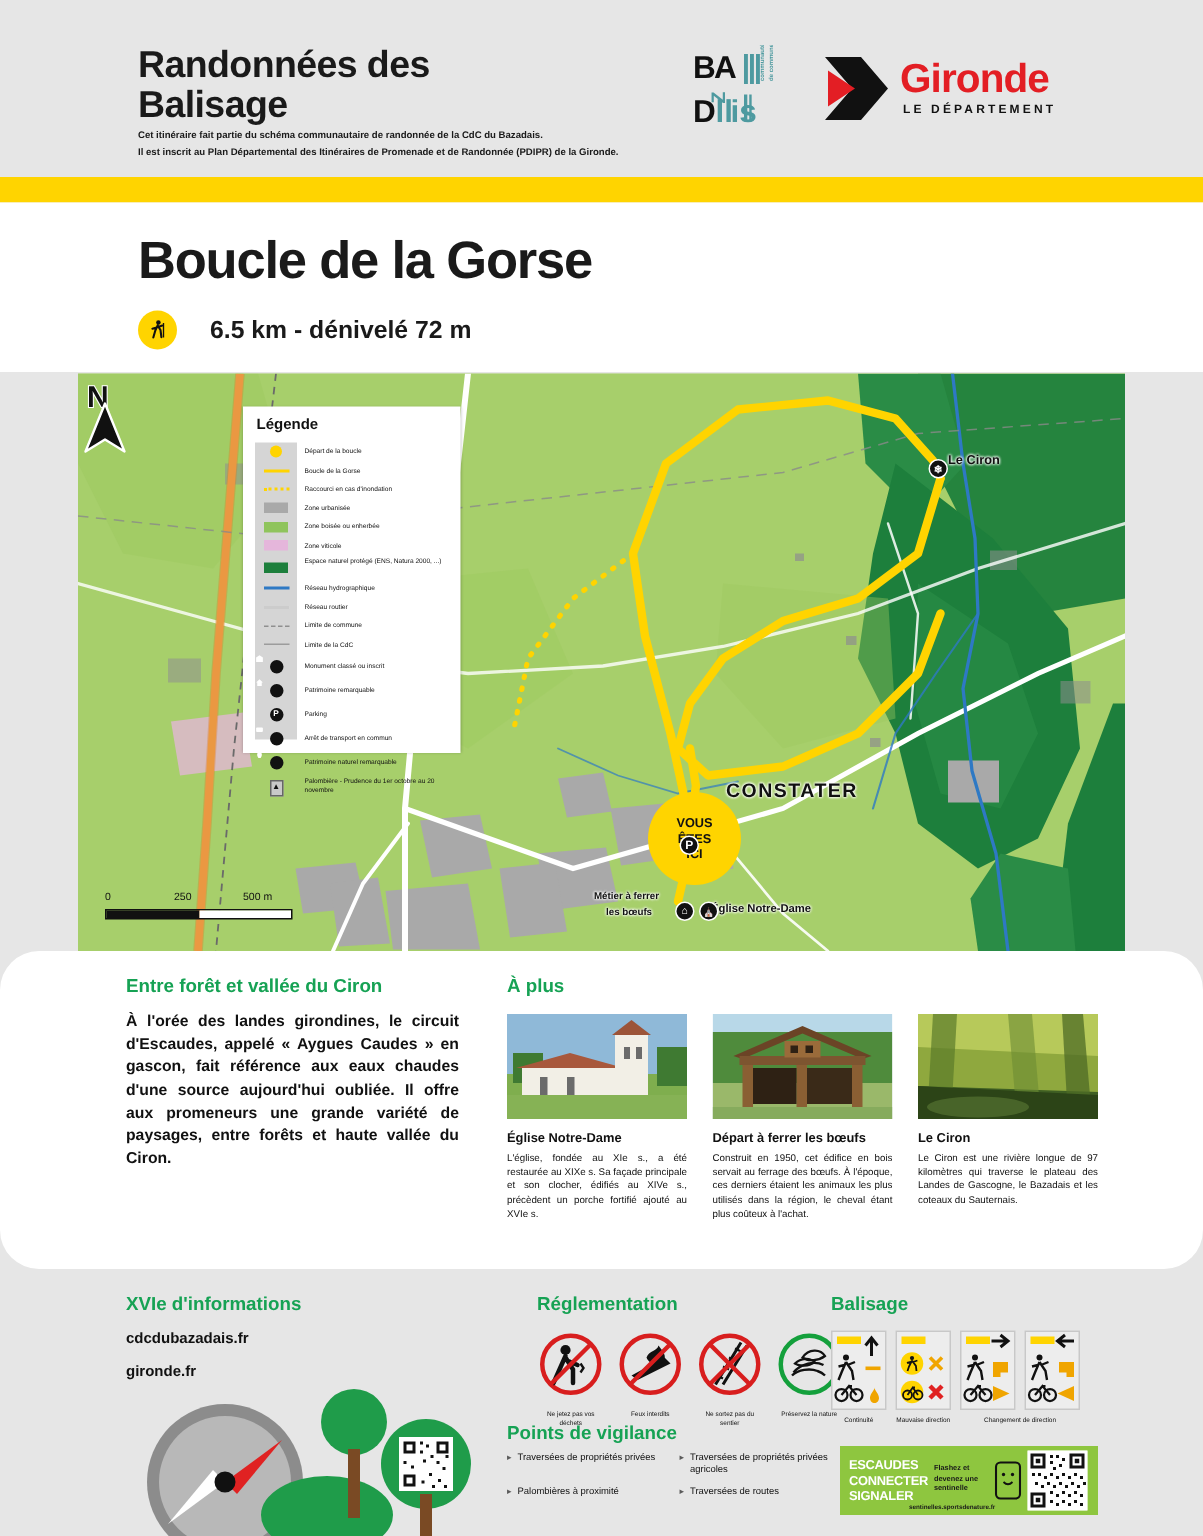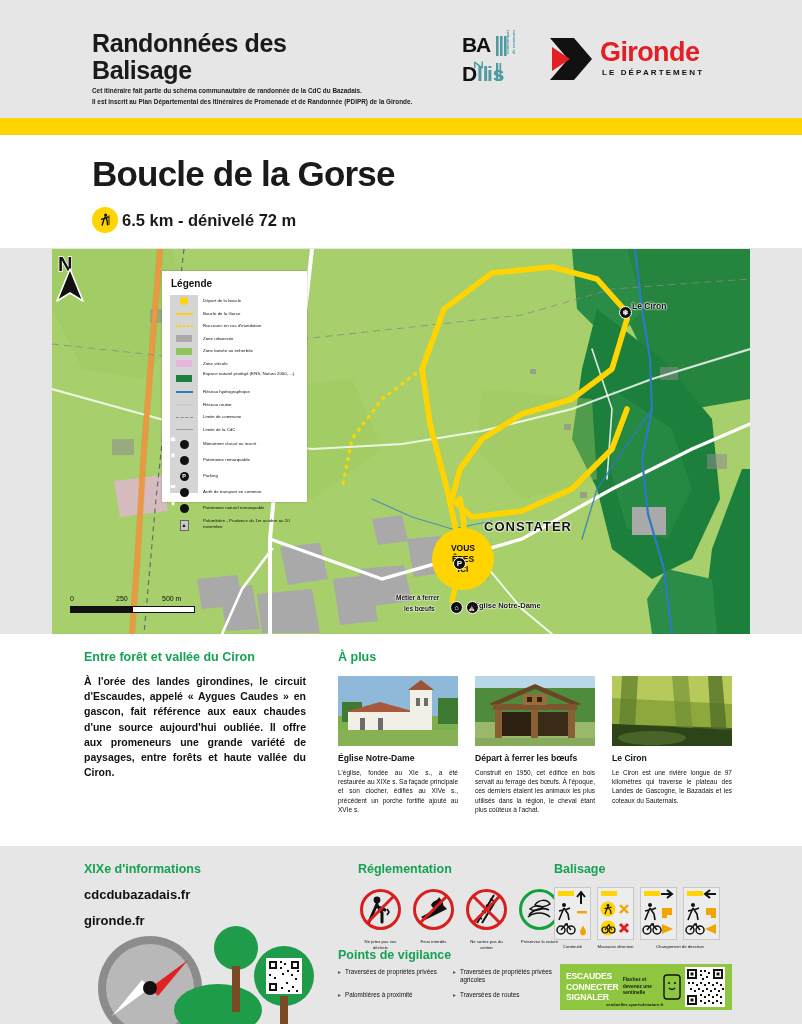--- a/index.html
+++ b/index.html
@@ -22,21 +22,21 @@
   .logo-gironde { position:absolute; left:548px; top:36px; width:170px; height:46px; }
   .gironde-chevron { position:absolute; left:0; top:0; width:46px; height:46px; }
   .gironde-word { position:absolute; left:52px; top:0px; font-size:27px; font-weight:bold; color:#e31e24; letter-spacing:-0.6px; line-height:32px;}
   .gironde-dept { position:absolute; left:54px; top:32px; font-size:8px; font-weight:bold; color:#111; letter-spacing:2.1px; }
 
   .yellow-bar { position:absolute; left:0; top:118px; width:802px; height:17px; background:#ffd400; }
 
   
   .title-block { position:absolute; left:0; top:135px; width:802px; height:113px; background:#fff; }
   .route-title { position:absolute; left:92px; top:19px; font-size:35px; font-weight:bold; letter-spacing:-0.8px; }
-  .route-meta { position:absolute; left:92px; top:72px; display:flex; align-items:center; gap:4px; }
+  .route-meta { position:absolute; left:92px; top:72px; display:flex; align-items:center; gap:22px; }
   .hiker-badge { width:26px; height:26px; border-radius:50%; background:#ffd400; display:flex; align-items:center; justify-content:center; }
   .route-dist { font-size:16.5px; font-weight:bold; }
 
   
   .map { position:absolute; left:52px; top:249px; width:698px; height:385px; background:#a7cf6b; overflow:hidden; }
   .map svg { position:absolute; left:0; top:0; }
 
   .legend { position:absolute; left:110px; top:22px; width:145px; height:231px; background:#ffffff; box-shadow:0 0 2px rgba(0,0,0,.25); }
   .legend-title { position:absolute; left:9px; top:7px; font-size:10px; font-weight:bold; color:#111; }
   .legend-strip { position:absolute; left:8px; top:24px; width:28px; height:198px; background:#d5d5d5; }
@@ -58,36 +58,36 @@
   .scale-nums { position:relative; height:11px; font-size:7px; color:#111; }
   .scale-nums span { position:absolute; top:0; }
   .scale-bar-g { display:flex; height:7px; border:0.8px solid #111; }
   .scale-bar-g i { display:block; height:100%; }
 
   .maplabel { position:absolute; font-weight:bold; color:#111; text-shadow:0 0 2px #fff,0 0 2px #fff,0 0 2px #fff; }
   .vousetesici { position:absolute; left:380px; top:279px; width:62px; height:62px; border-radius:50%; background:#ffd400; color:#111; font-size:8.5px; font-weight:bold; display:flex; flex-direction:column; align-items:center; justify-content:center; line-height:1.25; }
   .mpin { position:absolute; width:13px; height:13px; border-radius:50%; background:#111; color:#fff; font-size:8px; font-weight:bold; display:flex; align-items:center; justify-content:center; border:1.2px solid #fff; }
 
   
-  .info { position:absolute; left:0; top:634px; width:802px; height:212px; background:#fff; }
+  .info { position:absolute; left:0; top:634px; width:802px; height:212px; background:#fff;border-radius:26px; }
   .col-left { position:absolute; left:84px; top:16px; width:222px; }
   .h-green { color:#16a254; font-weight:bold; font-size:12.5px; }
   .body-text { margin-top:10px; font-size:10.5px; line-height:1.45; font-weight:bold; text-align:justify; color:#111; }
 
   .col-right { position:absolute; left:338px; top:16px; width:396px; }
   .cards { display:flex; gap:17px; margin-top:12px; }
   .card { width:120px; }
   .card-img { width:120px; height:70px; overflow:hidden; position:relative; }
   .card-title { margin-top:7px; font-size:8.6px; font-weight:bold; color:#111; }
   .card-text { margin-top:5px; font-size:6.5px; line-height:1.42; text-align:justify; color:#111; }
 
   
   .footer { position:absolute; left:0; top:846px; width:802px; height:178px; background:#e6e6e6; overflow:hidden; }
   .f-info { position:absolute; left:84px; top:16px; width:230px; }
-  .f-link { font-size:13px; font-weight:bold; margin-top:11px; color:#111; }
+  .f-link { font-size:10px; font-weight:bold; margin-top:11px; color:#111; }
   .compass-art { position:absolute; left:96px; top:80px; width:220px; height:98px; }
 
   .f-reg { position:absolute; left:338px; top:16px; width:205px;margin-left:20px; }
   .reg-icons { display:flex; gap:8px; margin-top:11px; }
   .reg-item { width:45px; text-align:center; }
   .reg-cap { font-size:4.3px; line-height:1.3; margin-top:3px; color:#111; }
 
   .f-bal { position:absolute; left:554px; top:16px; width:200px; }
   .bal-icons { display:flex; gap:6px; margin-top:11px; }
   .bal-panel { width:37px; height:53px; background:#ededed; border:0.7px solid #c8c8c8; position:relative; }
@@ -483,21 +483,21 @@
           <div class="card-title">Le Ciron</div>
           <div class="card-text">Le Ciron est une rivière longue de 97 kilomètres qui traverse le plateau des Landes de Gascogne, le Bazadais et les coteaux du Sauternais.</div>
         </div>
       </div>
     </div>
   </div>
 
   <div class="footer">
 
     <div class="f-info">
-      <div class="h-green">XIXe d'informations</div>
+      <div class="h-green">XVIe d'informations</div>
       <div class="f-link">cdcdubazadais.fr</div>
       <div class="f-link">gironde.fr</div>
     </div>
 
     <svg class="compass-art" viewBox="0 0 220 98">
       <circle cx="54" cy="62" r="52" fill="#8c8c8c"></circle>
       <circle cx="54" cy="62" r="44" fill="#b8b8b8"></circle>
       <path d="M54 62 L92 34 L62 70 Z" fill="#e02222"></path>
       <path d="M54 62 L16 90 L46 54 Z" fill="#ffffff"></path>
       <circle cx="54" cy="62" r="7" fill="#111"></circle>

